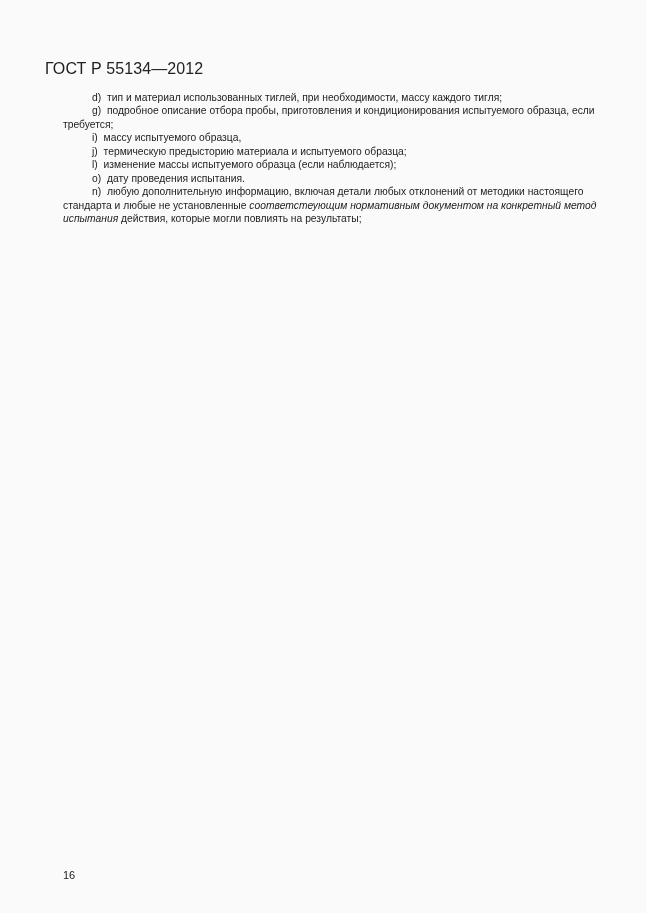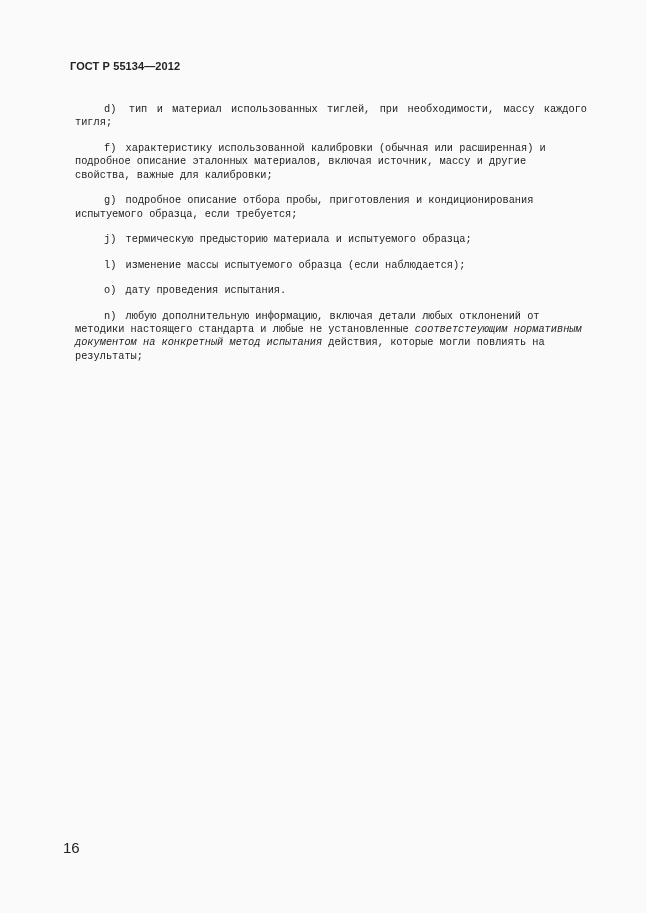--- a/index.html
+++ b/index.html
@@ -10,62 +10,61 @@
     body {
       width: 646px;
       height: 913px;
       position: relative;
       overflow: hidden;
       font-family: "Liberation Sans", sans-serif;
       color: #1c1c1c;
     }
     .header {
       position: absolute;
-      left: 70px;
+      left: 45px;
       top: 60px;
-      font-size: 11px;
-      font-weight: bold;
+      font-size: 16px;
+      font-weight: normal;
       letter-spacing: 0.1px;
       color: #222;
     }
     .content {
       position: absolute;
       left: 63px;
       top: 91px;
       width: 536px;
       font-size: 10.3px;
       line-height: 13.45px;
     }
     .para {
-      margin: 12px;
+      margin: 0;
       text-indent: 29px;
       text-align: justify;
-      font-family: Liberation Mono, monospace;
     }
     .para .lbl { margin-right: 3px; }
     .para.last-left { text-align: left; }
     .it { font-style: italic; }
     .page-number {
       position: absolute;
       left: 63px;
-      top: 839px;
-      font-size: 15px;
+      top: 869px;
+      font-size: 11px;
       color: #222;
     }
   </style>
 </head>
 <body>
 
 <div class="header">
   <span>ГОСТ Р 55134—2012</span>
 </div>
 
 <div class="content">
   <p class="para"><span class="lbl">d)</span> <span>тип и материал использованных тиглей, при необходимости, массу каждого тигля;</span></p>
-  <p class="para last-left"><span class="lbl">f)</span> <span>характеристику использованной калибровки (обычная или расширенная) и подробное описание эталонных  материалов, включая источник, массу и другие свойства, важные для калибровки;</span></p>
   <p class="para last-left"><span class="lbl">g)</span> <span>подробное описание отбора пробы, приготовления и кондиционирования испытуемого образца, если требуется;</span></p>
+  <p class="para"><span class="lbl">i)</span> <span>массу испытуемого образца,</span></p>
   <p class="para"><span class="lbl">j)</span> <span>термическую предысторию материала  и испытуемого образца;</span></p>
   <p class="para"><span class="lbl">l)</span> <span>изменение массы испытуемого образца (если наблюдается);</span></p>
   <p class="para"><span class="lbl">о)</span> <span>дату проведения испытания.</span></p>
   <p class="para last-left"><span class="lbl">n)</span> <span>любую  дополнительную  информацию,  включая  детали  любых  отклонений  от  методики настоящего стандарта и любые не установленные </span><span class="it">соответстеующим нормативным документом на конкретный метод испытания</span><span> действия, которые могли повлиять на результаты;</span></p>
 </div>
 
 <div class="page-number">16</div>
 
 </body></html>

